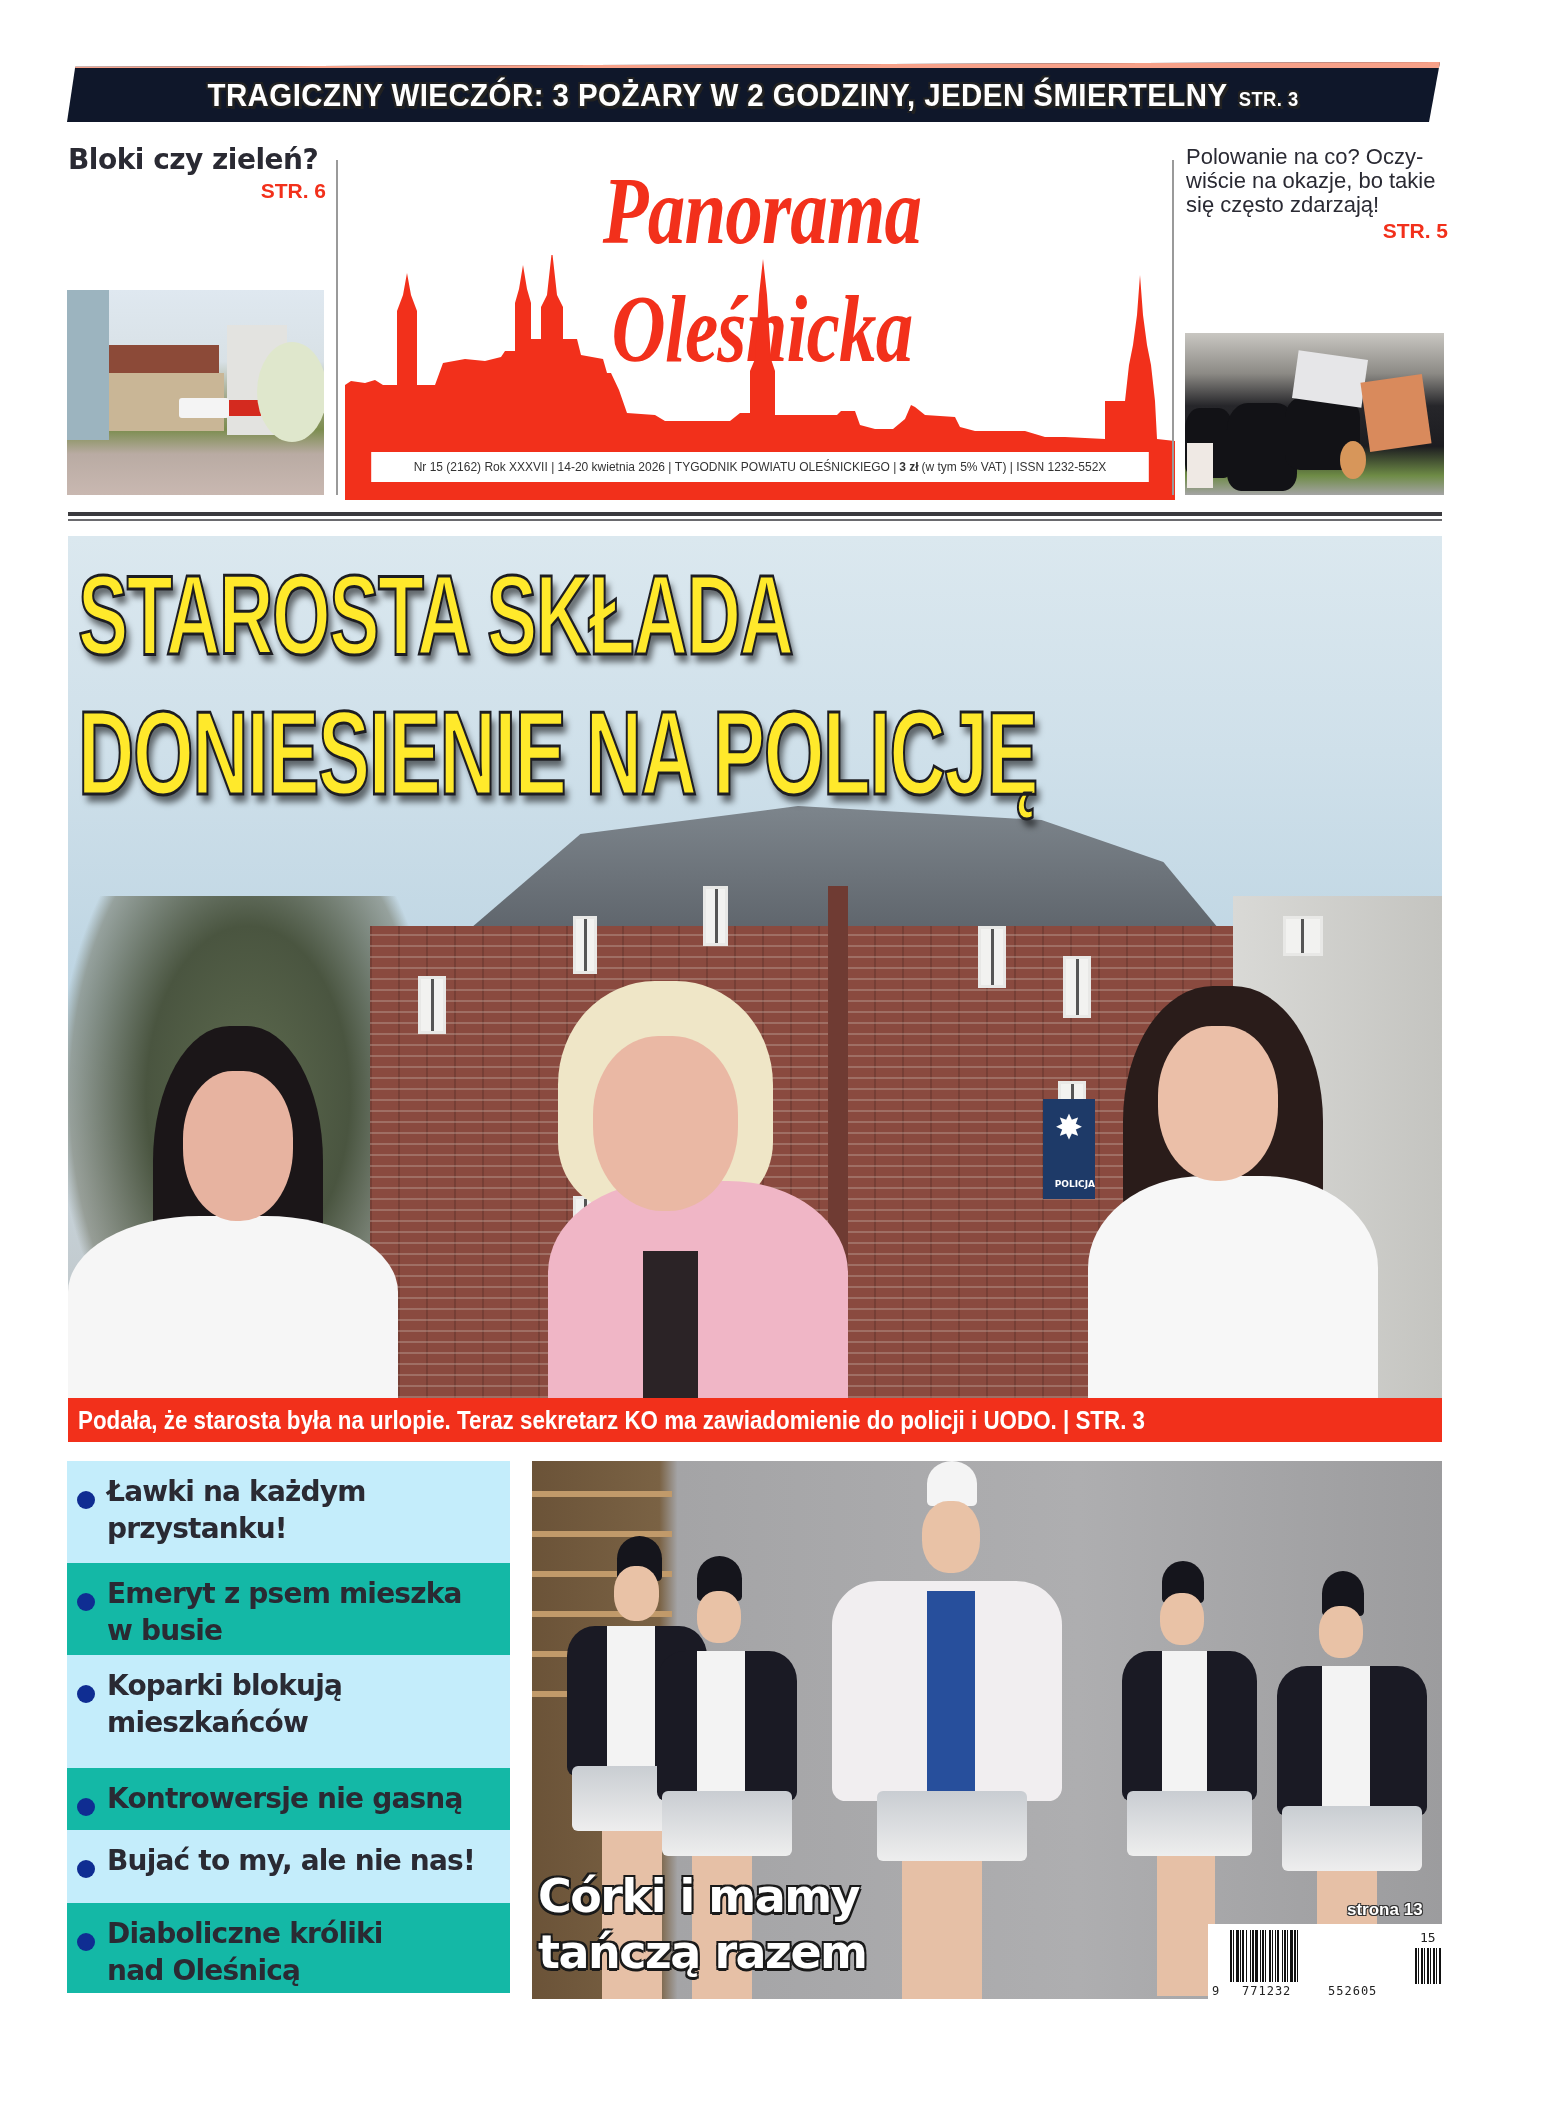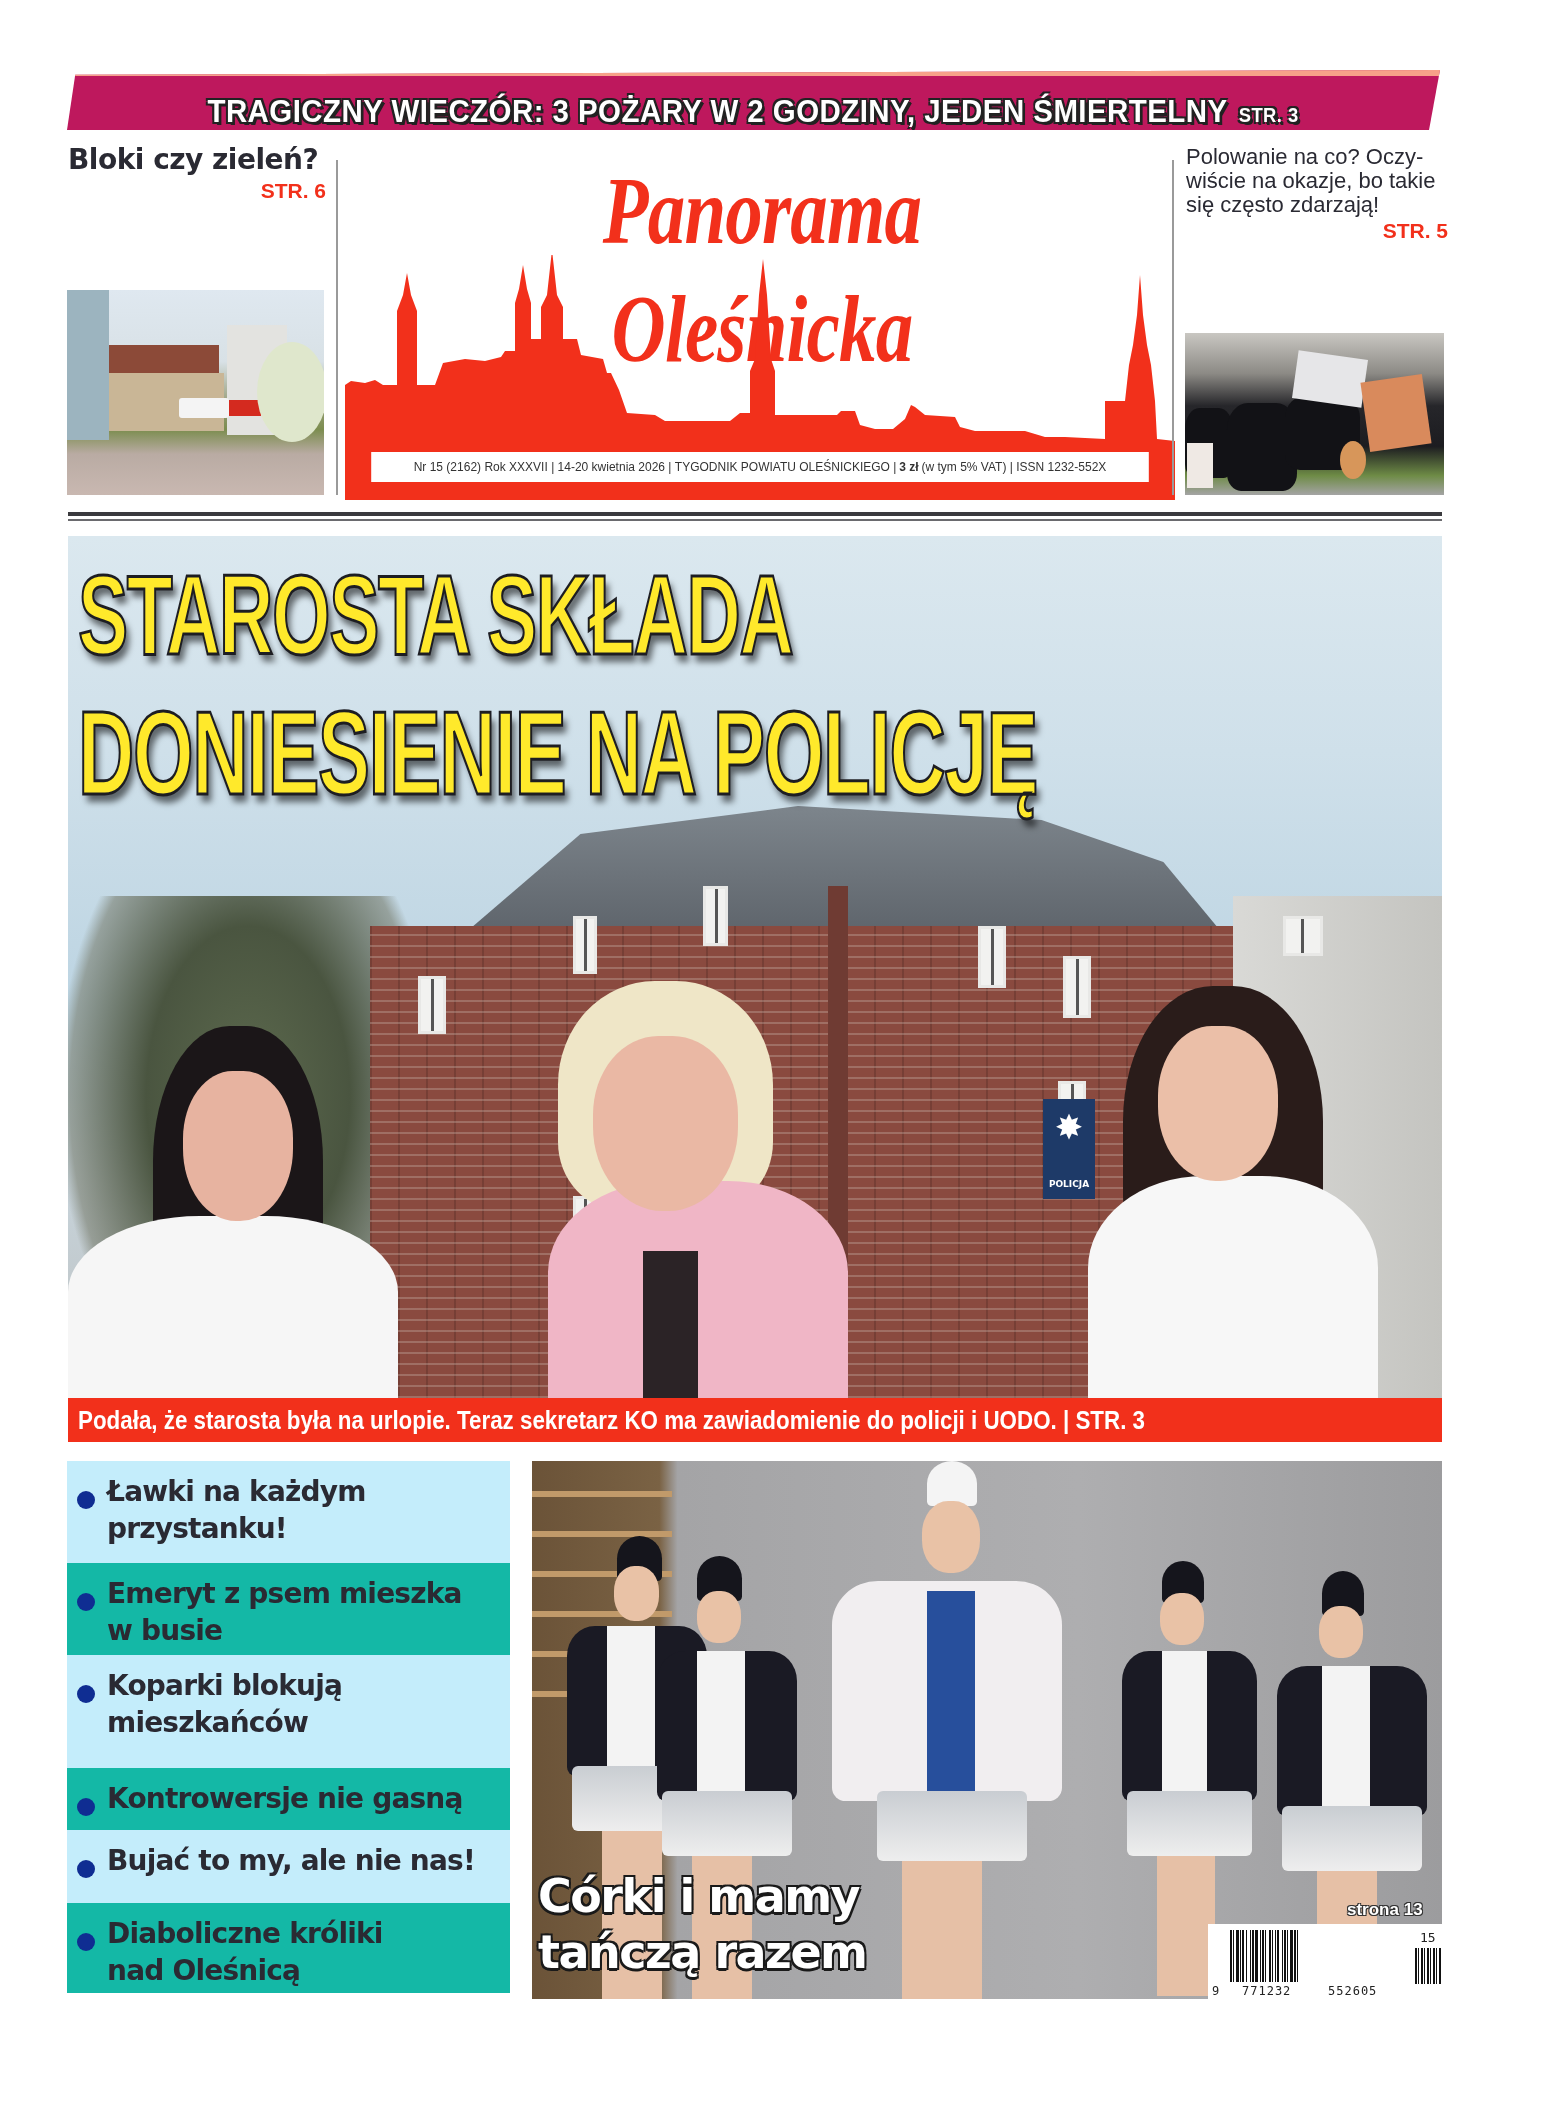--- a/index.html
+++ b/index.html
@@ -1,24 +1,24 @@
 <!DOCTYPE html>
 <html><head>
 <meta charset="utf-8">
 <style>
   * { box-sizing: border-box; margin: 0; padding: 0; }
   html, body { width: 1558px; height: 2102px; background: #ffffff; overflow: hidden; }
   body { position: relative; font-family: "Liberation Sans", sans-serif; color: #2a2a33; }
 
   
   .top-banner {
-    position: absolute; left: 67px; top: 70px; width: 1373px; height: 60px;
-    background: #be185d;
+    position: absolute; left: 67px; top: 62px; width: 1373px; height: 60px;
+    background: #0f172a;
     clip-path: polygon(0.6% 8%, 100% 0%, 99.2% 100%, 0% 100%);
-    display: flex; align-items: flex-end; justify-content: center;
+    display: flex; align-items: center; justify-content: center;
   }
   .top-banner .shadow-top { position: absolute; left: 0; top: 0; width: 100%; height: 6px; background: #f7a189; }
   .top-banner .txt {
     font-family: "Liberation Sans", sans-serif; font-weight: 700; font-size: 32px; letter-spacing: 0.5px;
     color: #ffffff; text-shadow: -2px -2px 0 #222, 2px -2px 0 #222, -2px 2px 0 #222, 2px 2px 0 #222, 3px 3px 0 #222;
     transform: scaleX(0.92); white-space: nowrap; margin-top: 6px;
   }
   .top-banner .str { font-size: 20px; margin-left: 12px; }
 
   
@@ -79,21 +79,21 @@
     background-image:
       repeating-linear-gradient(0deg, rgba(200,180,170,0.35) 0 2px, transparent 2px 11px),
       repeating-linear-gradient(90deg, rgba(60,30,25,0.25) 0 2px, transparent 2px 28px);
   }
   .hero .brick-dark { position: absolute; left: 760px; top: 350px; width: 20px; height: 512px; background: #6f3b33; }
   .hero .gray-bldg { position: absolute; left: 1165px; top: 360px; width: 209px; height: 502px; background: linear-gradient(90deg, #d9d9d6, #c4c4c0); }
   .hero .win { position: absolute; background: #f2f2f0; border: 3px solid #e8e8e6; }
   .hero .win::after { content: ""; position: absolute; left: 45%; top: 0; width: 3px; height: 100%; background: #555; }
   .hero .police-sign { position: absolute; left: 975px; top: 563px; width: 52px; height: 100px; background: #1e3a68; color: #fff; }
   .hero .police-sign .star { position: absolute; left: 8px; top: 10px; width: 36px; height: 36px; font-size: 34px; line-height: 36px; text-align: center; color: #fff; }
-  .hero .police-sign .lbl { position: absolute; left: 0; bottom: 10px; width: 100%; text-align: center; font-family: "DejaVu Sans", sans-serif; font-weight: 700; font-size: 9px; }
+  .hero .police-sign .lbl { position: absolute; left: 0; bottom: 10px; width: 100%; text-align: right; font-family: "DejaVu Sans", sans-serif; font-weight: 700; font-size: 9px; }
   .hero .nosign { position: absolute; left: 495px; top: 605px; width: 36px; height: 40px; border-radius: 50%; border: 6px solid #c6281f; background: #fff; }
 
   .person { position: absolute; }
   .person .hair { position: absolute; border-radius: 45% 45% 30% 30%; }
   .person .face { position: absolute; border-radius: 45% 45% 48% 48%; background: #e8b8a2; }
   .person .body { position: absolute; border-radius: 40% 40% 0 0; }
   .p1 { left: 0; top: 480px; width: 330px; height: 382px; }
   .p1 .hair { left: 85px; top: 10px; width: 170px; height: 300px; background: #1b1618; }
   .p1 .face { left: 115px; top: 55px; width: 110px; height: 150px; background: #e7b3a0; }
   .p1 .body { left: 0; top: 200px; width: 330px; height: 190px; background: #f6f6f6; }

